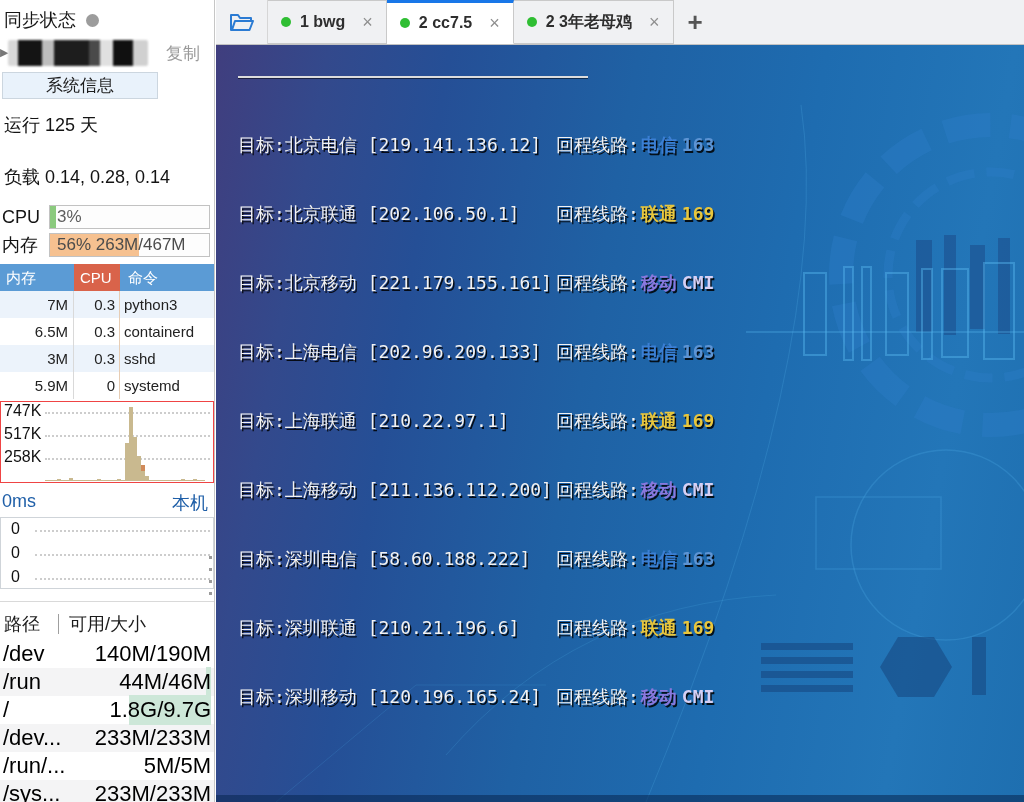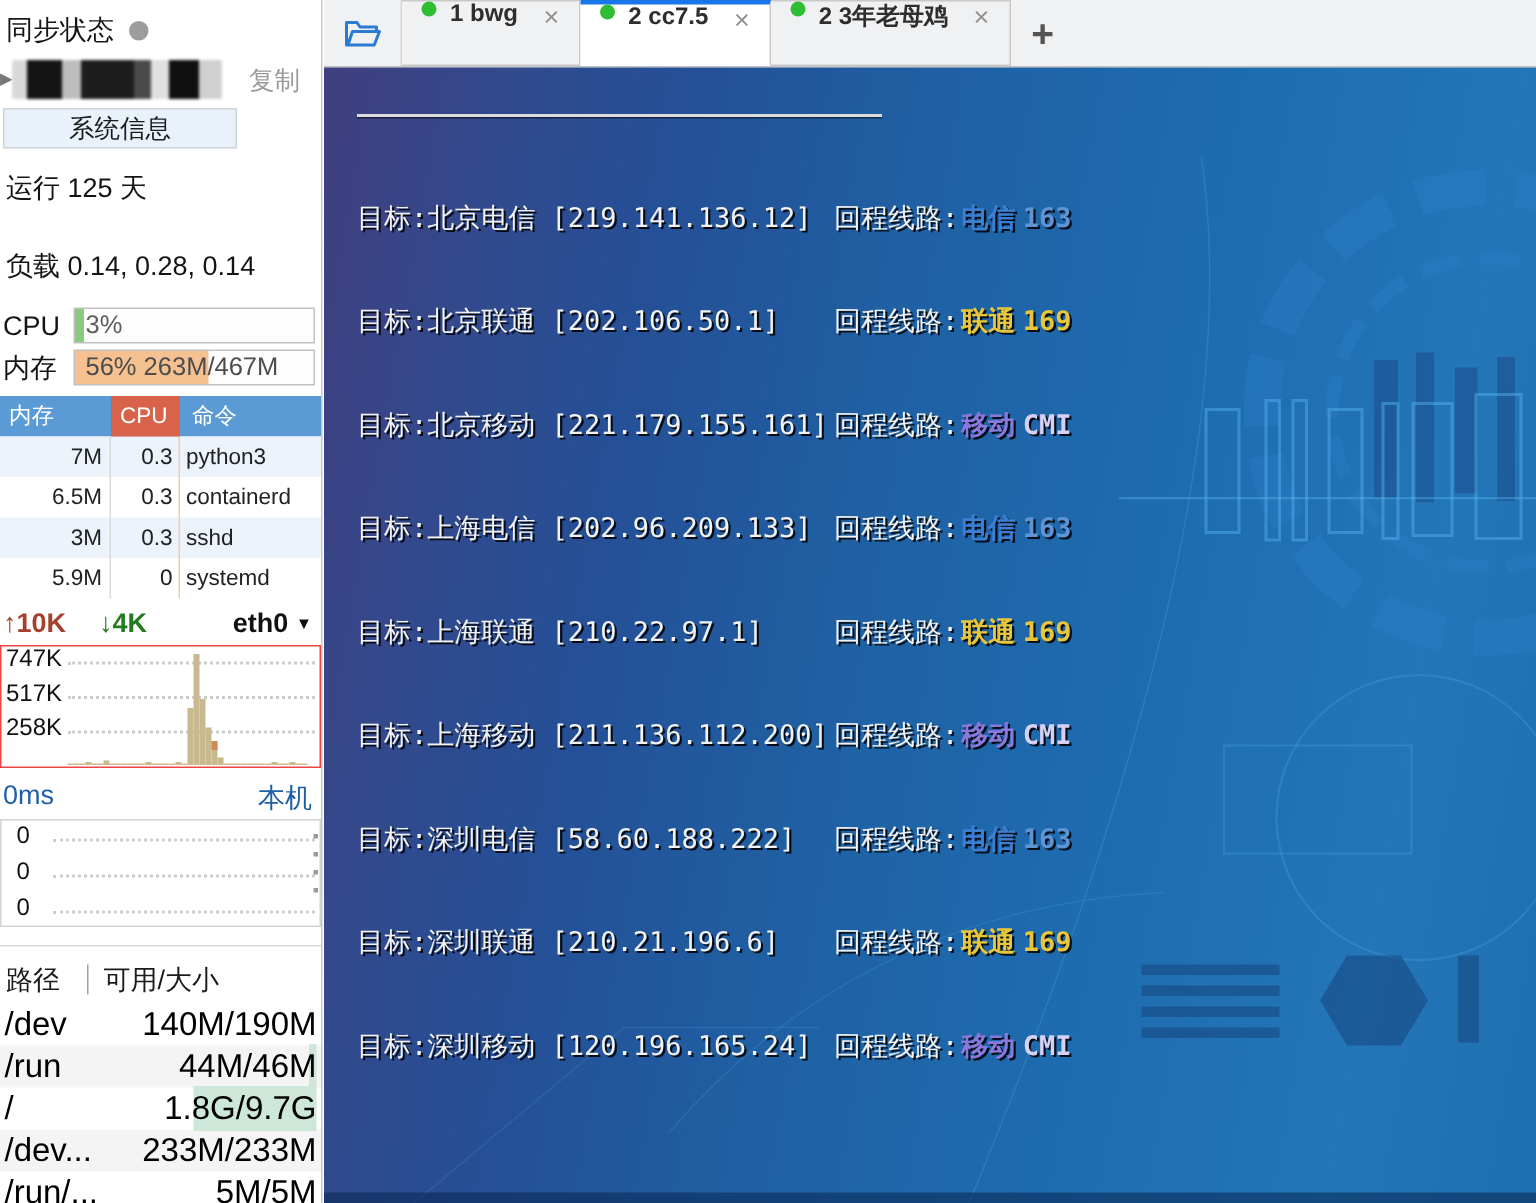--- a/index.html
+++ b/index.html
@@ -78,21 +78,21 @@
   .splitter { position:absolute; left:207px; top:556px; width:6px; height:52px;
     display:flex; flex-direction:column; gap:9px; align-items:center; cursor:col-resize; }
   .splitter i { width:3px; height:3px; background:#9a9a9a; display:block; }
 
   
   #main { position:absolute; left:216px; top:0; width:808px; height:802px; }
   .tabbar { height:45px; background:#f0f1f3; border-bottom:1px solid #c2c2c2;
     display:flex; align-items:stretch; }
   .folder-btn { width:52px; display:flex; align-items:center; justify-content:center;
     border-right:1px solid #d6d6d6; cursor:pointer; }
-  .tab { display:flex; align-items:flex-start; gap:9px; padding:0 13px;
+  .tab { display:flex; align-items:center; gap:9px; padding:0 13px;
     border:1px solid #c9c9c9; border-left:none; font-size:16px; font-weight:700; color:#2e2e2e;
     background:#f0f1f3; cursor:pointer; white-space:nowrap; }
   .tab.active { background:#fff; border-top:3px solid var(--accent-blue); border-bottom:1px solid #fff; }
   .tab-dot { width:10px; height:10px; border-radius:50%; background:var(--tab-green); }
   .tab-close { color:#8f8f8f; font-size:18px; font-weight:400; margin-left:8px; cursor:pointer; }
   .newtab { align-self:center; margin-left:14px; font-size:26px; font-weight:700; color:#555; cursor:pointer; line-height:1; }
 
   .terminal { position:relative; height:757px; overflow:hidden; cursor:text;
     font-family:"DejaVu Sans Mono",monospace;
     background:linear-gradient(100deg,var(--term-bg-left) 0%,#33498c 12%,#254f96 25%,
@@ -172,28 +172,20 @@
           <span class="pc3">sshd</span>
         </div>
         <div class="prow">
           <span class="pc1">5.9M</span>
           <span class="pc2">0</span>
           <span class="pc3">systemd</span>
         </div>
       </div>
   </div>
 
-  <div class="net-head">
-    <span class="net-up"><span>↑</span><span>10K</span></span>
-    <span class="net-down"><span>↓</span><span>4K</span></span>
-    <span class="iface">
-      <span>eth0</span>
-        <span class="car">▼</span>
-    </span>
-  </div>
   <div class="graph">
     <div class="gline" style="top:10px; left:44px;"></div>
     <div class="gline" style="top:33px; left:44px;"></div>
     <div class="gline" style="top:56px; left:44px;"></div>
     <span class="glabel" style="top:10px">747K</span>
     <span class="glabel" style="top:33px">517K</span>
     <span class="glabel" style="top:56px">258K</span>
     <div class="bars">
         <div class="nbar" style="height: 1%;"></div>
         <div class="nbar" style="height: 2%;"></div>

